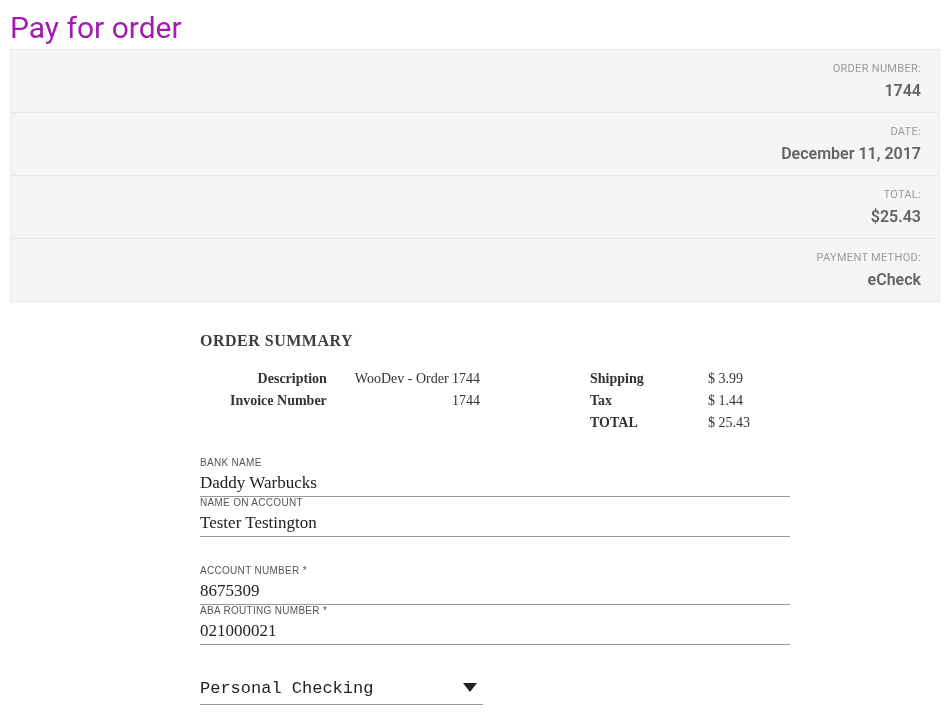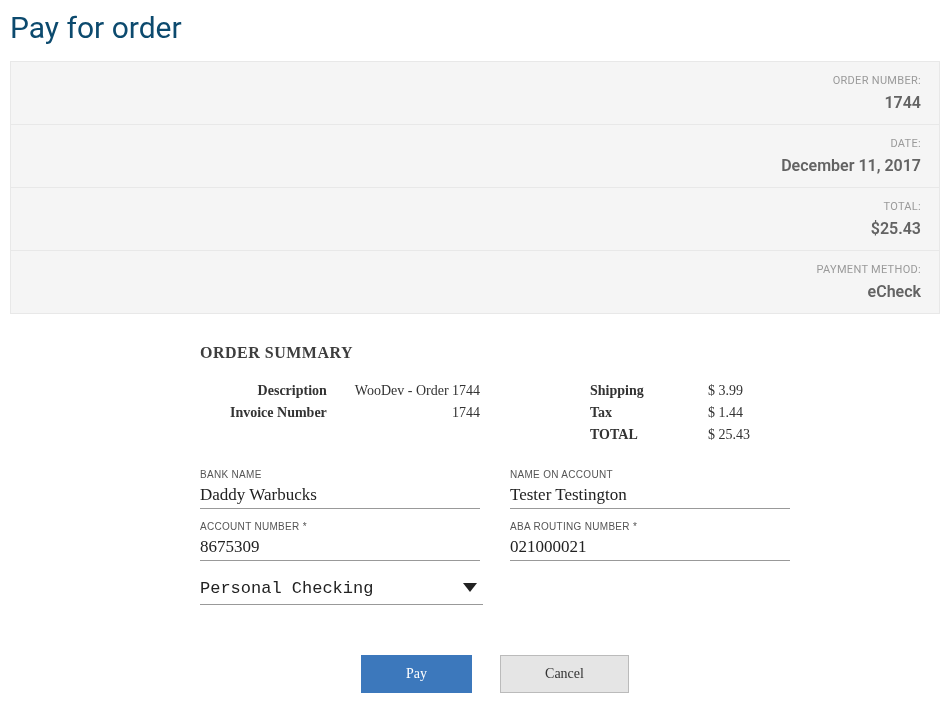--- a/index.html
+++ b/index.html
@@ -5,22 +5,22 @@
     * { box-sizing: border-box; margin: 0; padding: 0; }
     body {
       font-family: -apple-system, BlinkMacSystemFont, "Segoe UI", Roboto, sans-serif;
       color: #333;
       padding: 10px;
       width: 950px;
     }
     .page-title {
       font-size: 30px;
       font-weight: 400;
-      color: #0c4a6e;
-      margin-bottom: 16px;
+      color: #a21caf;
+      margin-bottom: 4px;
     }
     .order-box {
       background: #f5f5f5;
       border: 1px solid #e8e8e8;
       position: relative;
       text-align: right;
     }
     .order-box::before, .order-box::after {
       content: "";
       position: absolute;
@@ -69,22 +69,22 @@
     }
     .summary-col { display: flex; }
     .summary-col.left { flex: 1; text-align: right; }
     .summary-col.right { width: 200px; }
     .summary-labels { font-weight: 700; font-size: 14px; }
     .summary-values { font-size: 14px; margin-left: 28px; }
     .summary-labels div, .summary-values div { margin-bottom: 4px; line-height: 1.3; white-space: nowrap; }
     .summary-col.right .summary-labels { width: 90px; }
     .form-row {
       display: flex;
-      gap: 30px;
-      margin-bottom: 12px;
+      margin-bottom: 28px;
+      flex-direction: column;
     }
     .form-field { flex: 1; }
     .field-label {
       font-size: 10px;
       letter-spacing: 0.3px;
       color: #555;
       margin-bottom: 2px;
       font-family: -apple-system, BlinkMacSystemFont, sans-serif;
       text-transform: uppercase;
     }

